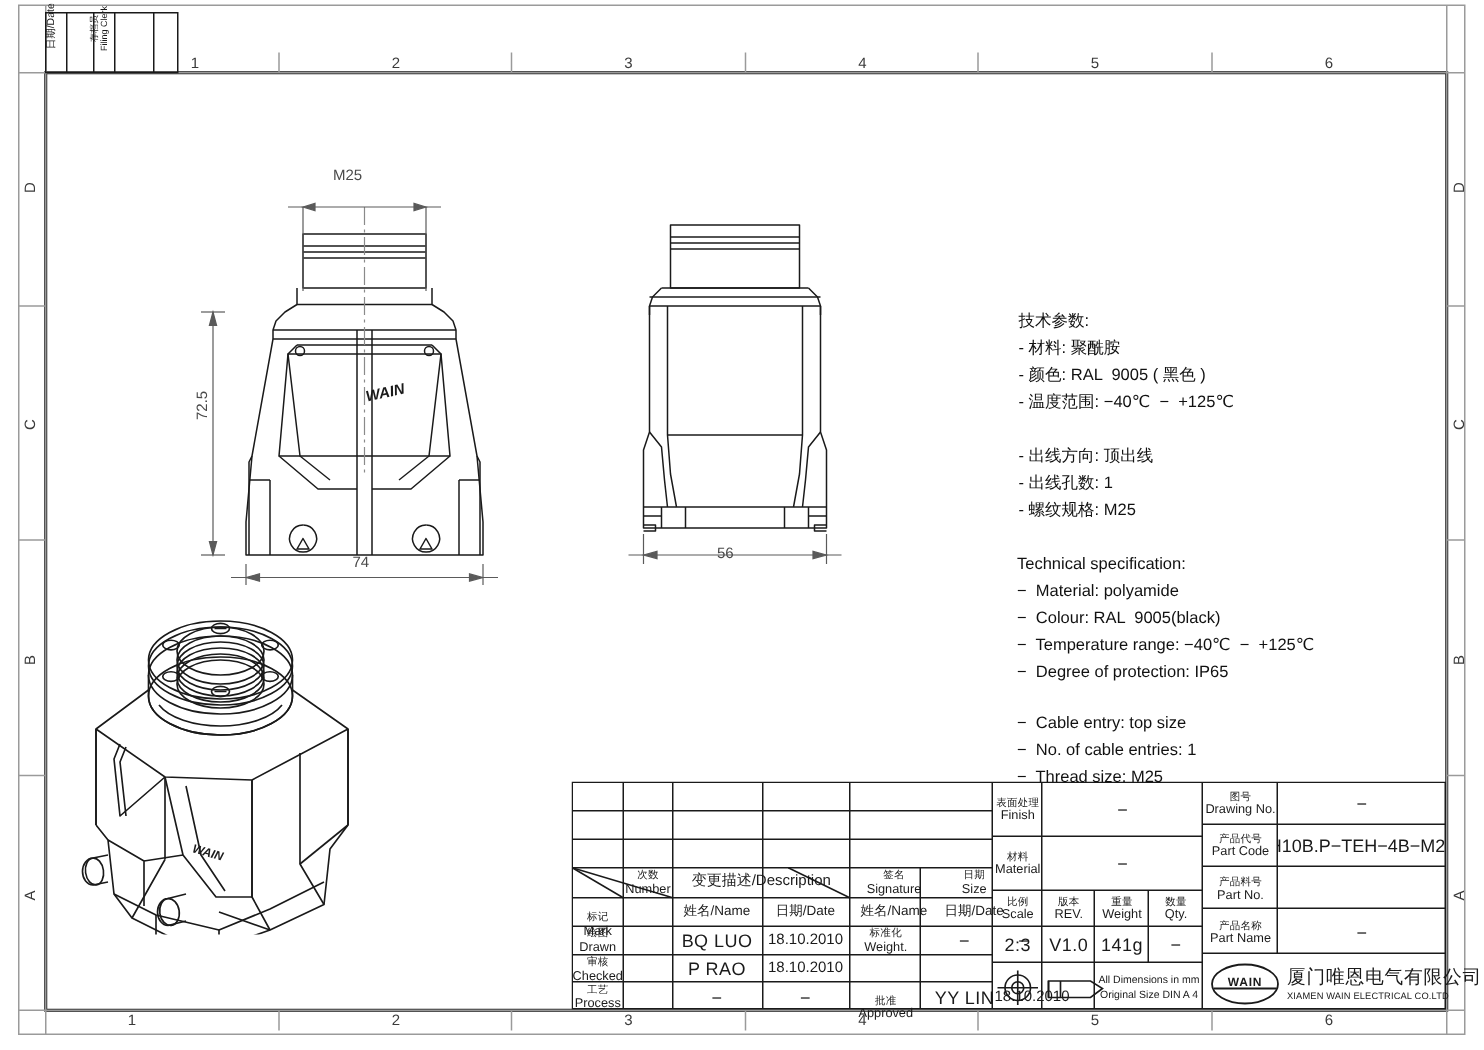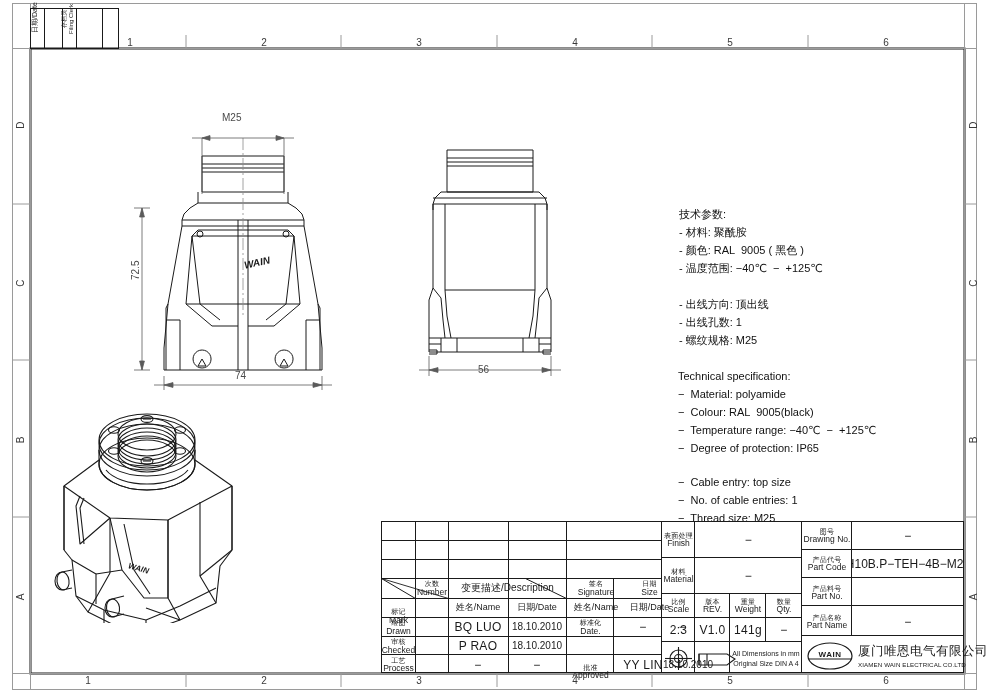--- a/index.html
+++ b/index.html
@@ -382,21 +382,21 @@
     <div class="en">Drawn</div>
   </div>
   <div class="cell" style="left:449px;top:618px;width:58px;height:19px">
     <div class="val">BQ  LUO</div>
   </div>
   <div class="cell" style="left:508px;top:618px;width:58px;height:19px">
     <div class="val-s">18.10.2010</div>
   </div>
   <div class="cell" style="left:567px;top:618px;width:47px;height:19px">
     <div class="cn">标准化</div>
-    <div class="en">Date.</div>
+    <div class="en">Weight.</div>
   </div>
   <div class="cell" style="left:614px;top:618px;width:58px;height:19px">
     <div class="val">−</div>
   </div>
   <div class="cell" style="left:660px;top:618px;width:45px;height:19px">
     <div class="val">−</div>
   </div>
 
   <div class="cell" style="left:382px;top:637px;width:33px;height:19px">
     <div class="cn">审核</div>

